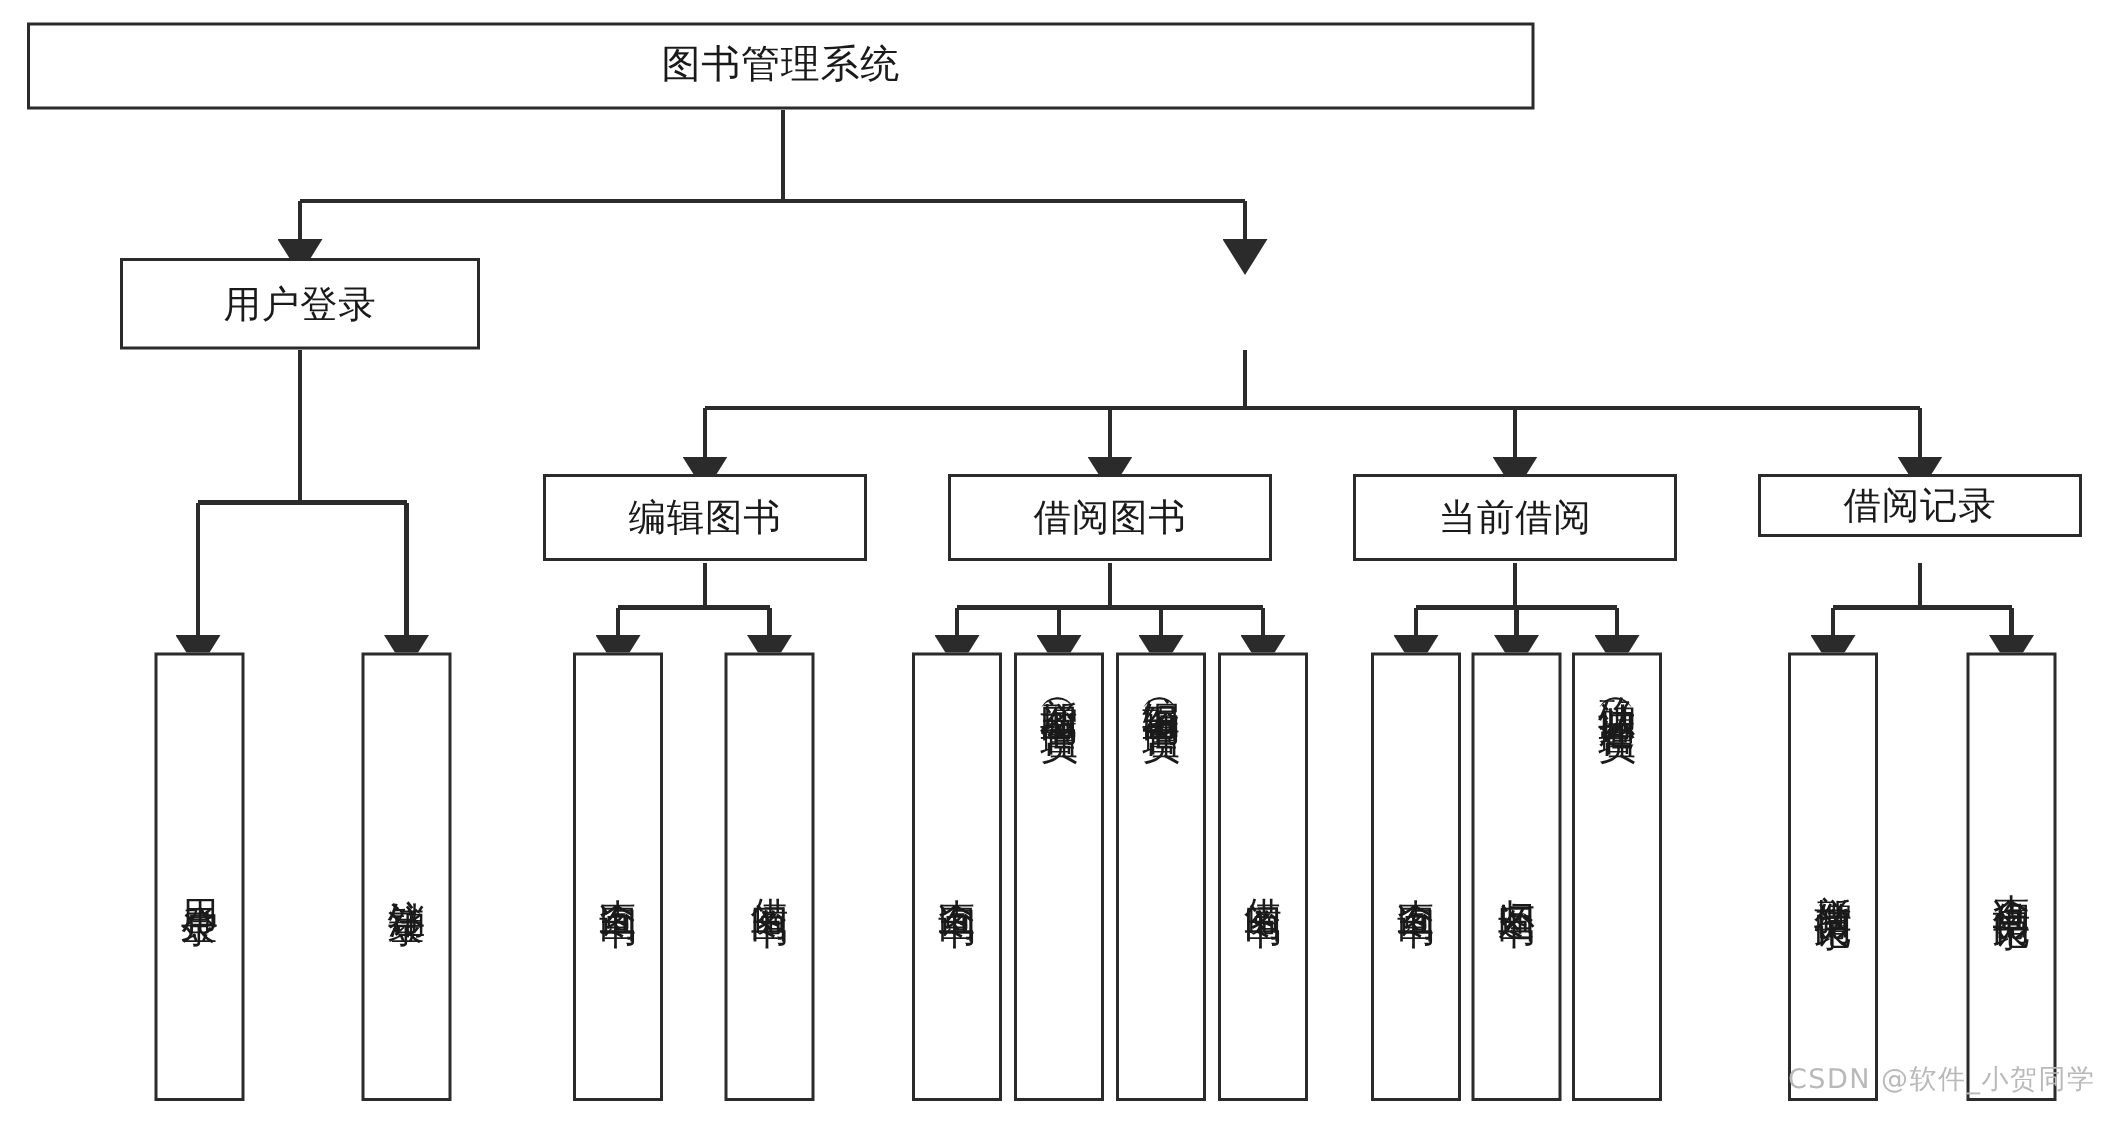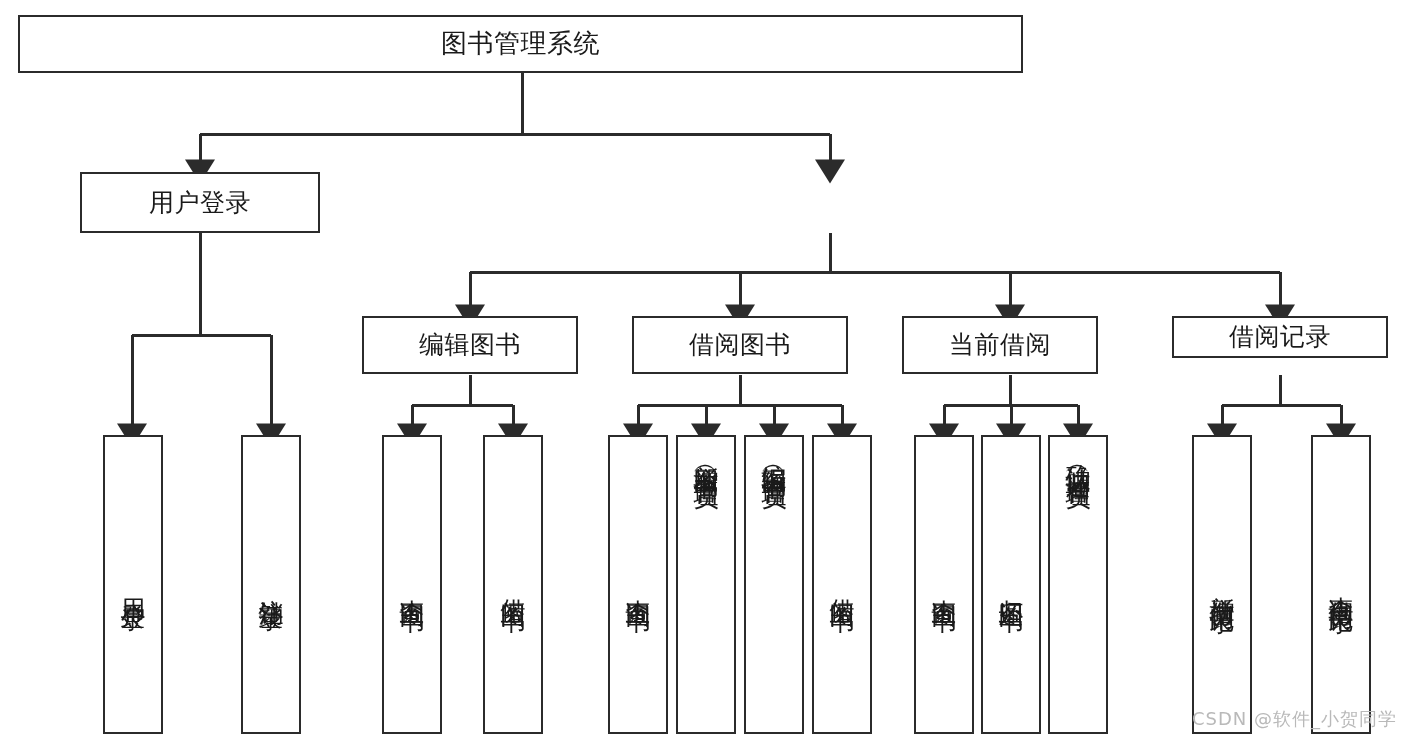--- a/index.html
+++ b/index.html
@@ -145,21 +145,21 @@
   <div class="node h" style="left:80px; top:172px; width:240px; height:61px;">
     <span class="label">用户登录</span>
   </div>
 
   <div class="node h" style="left:362px; top:316px; width:216px; height:58px;">
     <span class="label">编辑图书</span>
   </div>
   <div class="node h" style="left:632px; top:316px; width:216px; height:58px;">
     <span class="label">借阅图书</span>
   </div>
-  <div class="node h" style="left:902px; top:316px; width:196px; height:58px;">
+  <div class="node h" style="left:902px; top:316px; width:216px; height:58px;">
     <span class="label">当前借阅</span>
   </div>
   <div class="node h" style="left:1172px; top:316px; width:216px; height:42px;">
     <span class="label">借阅记录</span>
   </div>
 
   <div class="node v mid" style="left:103px; top:435px; width:60px; height:299px;">
     <span class="label">用户登录</span>
   </div>
   <div class="node v mid" style="left:241px; top:435px; width:60px; height:299px;">

